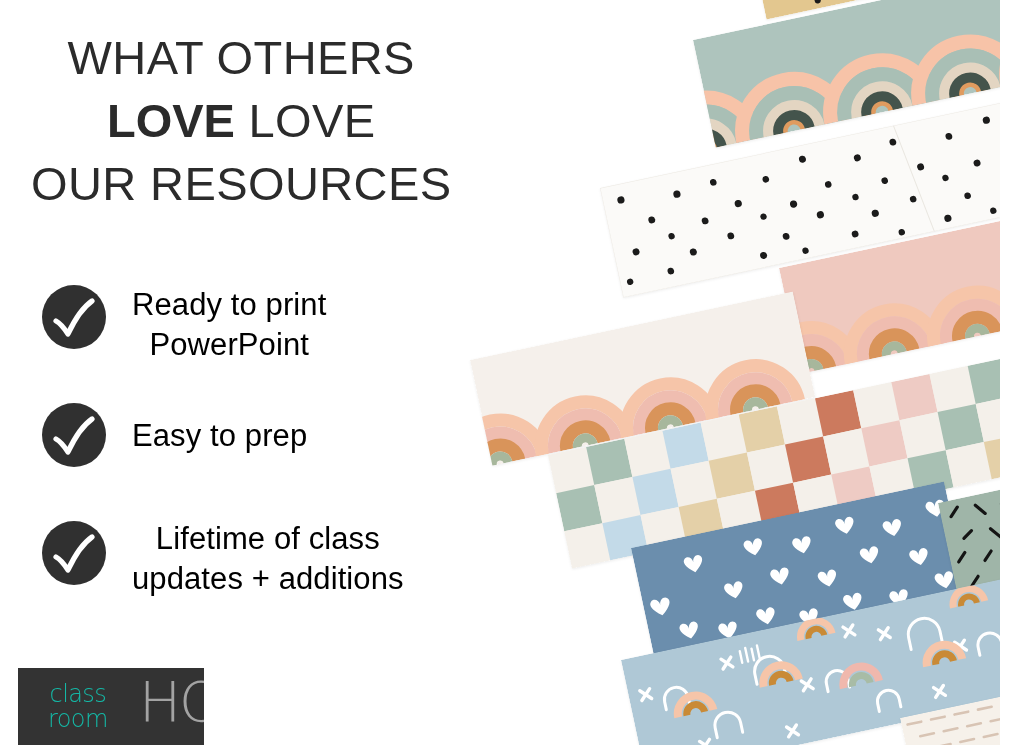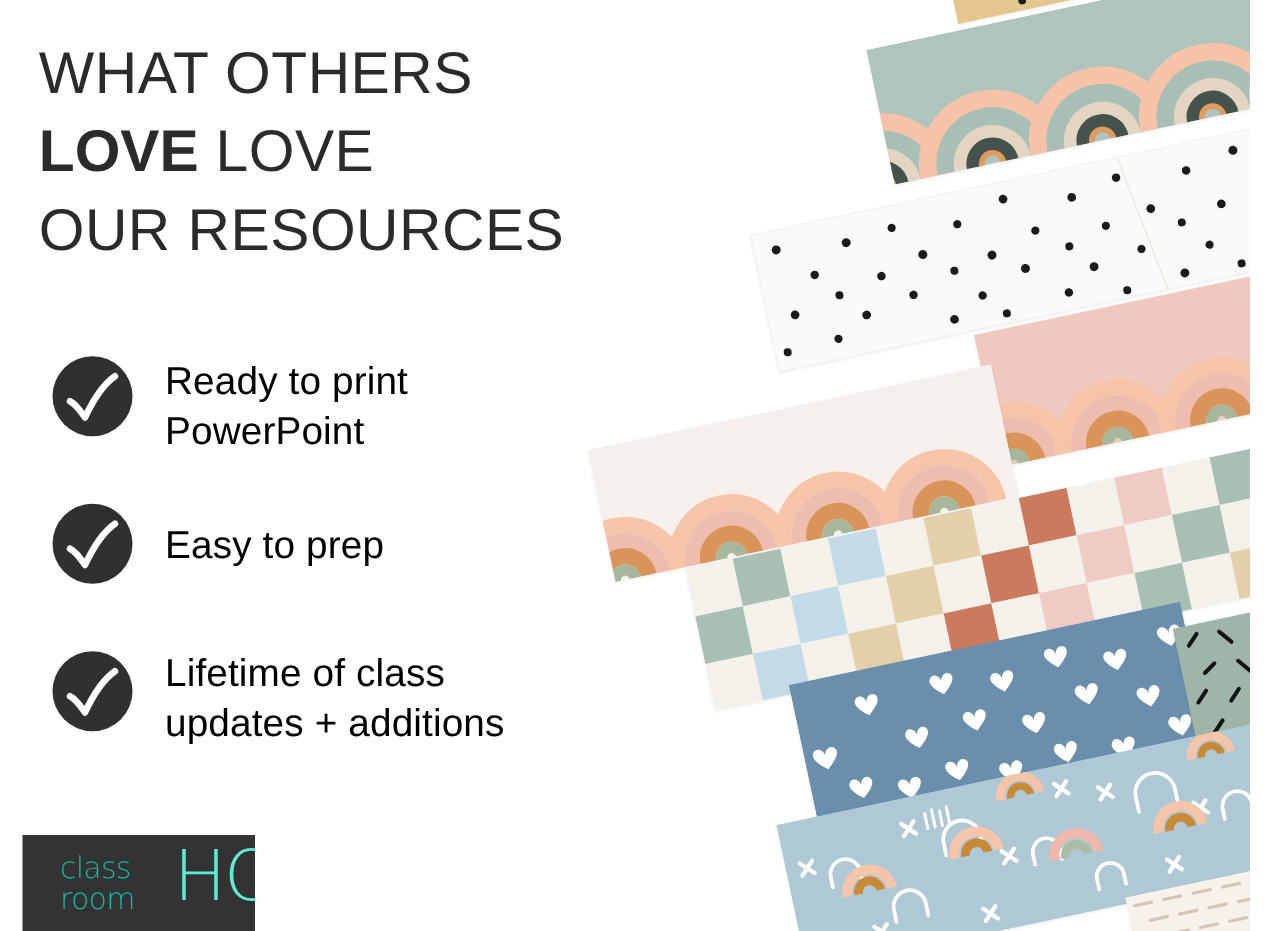--- a/index.html
+++ b/index.html
@@ -3,21 +3,21 @@
 <meta charset="utf-8">
 <title>Marketing Graphic</title>
 <style>
   * { margin:0; padding:0; box-sizing:border-box; }
   html,body { background:#ffffff; }
   body {
     width:1024px; height:745px;
     font-family:"Liberation Sans", sans-serif;
     overflow:hidden; position:relative;
   }
-  #canvas { position:absolute; inset:0; width:1000px; height:745px; background:#ffffff; overflow:hidden; }
+  #canvas { position:absolute; inset:0; width:1000px; height:745px; background:#ffffff; overflow:hidden;text-align:center; }
 
   
   #strips { position:absolute; inset:0; overflow:hidden; }
   .strip {
     position:absolute;
     transform-origin:0 0;
     overflow:hidden;
     box-shadow:0 1px 3px rgba(0,0,0,0.07);
   }
 
@@ -68,21 +68,21 @@
   }
   #logo .lk {
     position:absolute; left:30px; top:14px;
     color:#14b8a6;
     font-family:"DejaVu Sans", sans-serif;
     font-size:24px; line-height:25px;
     font-weight:300; letter-spacing:-0.6px;
   }
   #logo .hq {
     position:absolute; left:121px; top:6px;
-    color:#5eead4;
+    color:#a3a3a3;
     font-family:"DejaVu Sans", sans-serif;
     font-size:56px; line-height:56px;
     font-weight:300; letter-spacing:-2px;
   }
 </style>
 </head>
 <body>
 
 <div id="canvas">
 

